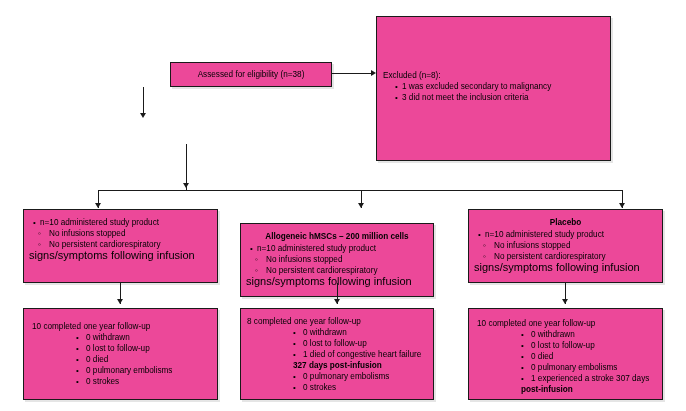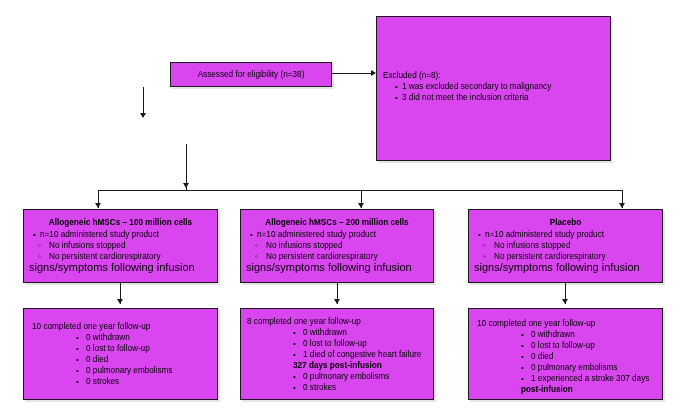--- a/index.html
+++ b/index.html
@@ -19,21 +19,21 @@
     height: 411px;
     background: #ffffff;
     overflow: hidden;
   }
 
   
   .box {
     position: absolute;
     box-sizing: border-box;
     border: 1.2px solid #1a1a1a;
-    background: #d946ef;
+    background: #ec4899;
     box-shadow: 2px 2px 0 rgba(0,0,0,0.10);
   }
   .box-inner {
     padding: 4px 6px;
   }
 
   .center-label {
     text-align: center;
     font-size: 8.2px;
     line-height: 11px;
@@ -185,33 +185,32 @@
   <div class="arrow-down" style="left:95.2px; top:203px;"></div>
 
   <div class="ln v" style="left:361px; top:190px; height:18px;"></div>
   <div class="arrow-down" style="left:358.2px; top:203px;"></div>
 
   <div class="ln v" style="left:622px; top:190px; height:18px;"></div>
   <div class="arrow-down" style="left:619.2px; top:203px;"></div>
 
   <div class="box" style="left:23px; top:209px; width:195px; height:74px;">
     <div class="box-inner" style="padding:7px 5px 0 5px;">
-      <div class="title-bold">Allogeneic hMSCs – 100 million cells</div>
       <ul class="lvl1">
         <li>n=10 administered study product</li>
       </ul>
       <ul class="lvl2">
         <li>No infusions stopped</li>
         <li>No persistent cardiorespiratory</li>
       </ul>
       <div class="hang">signs/symptoms following infusion</div>
     </div>
   </div>
 
-  <div class="box" style="left:240px; top:209px; width:194px; height:74px;">
+  <div class="box" style="left:240px; top:223px; width:194px; height:74px;">
     <div class="box-inner" style="padding:7px 5px 0 5px;">
       <div class="title-bold">Allogeneic hMSCs – 200 million cells</div>
       <ul class="lvl1">
         <li>n=10 administered study product</li>
       </ul>
       <ul class="lvl2">
         <li>No infusions stopped</li>
         <li>No persistent cardiorespiratory</li>
       </ul>
       <div class="hang">signs/symptoms following infusion</div>

